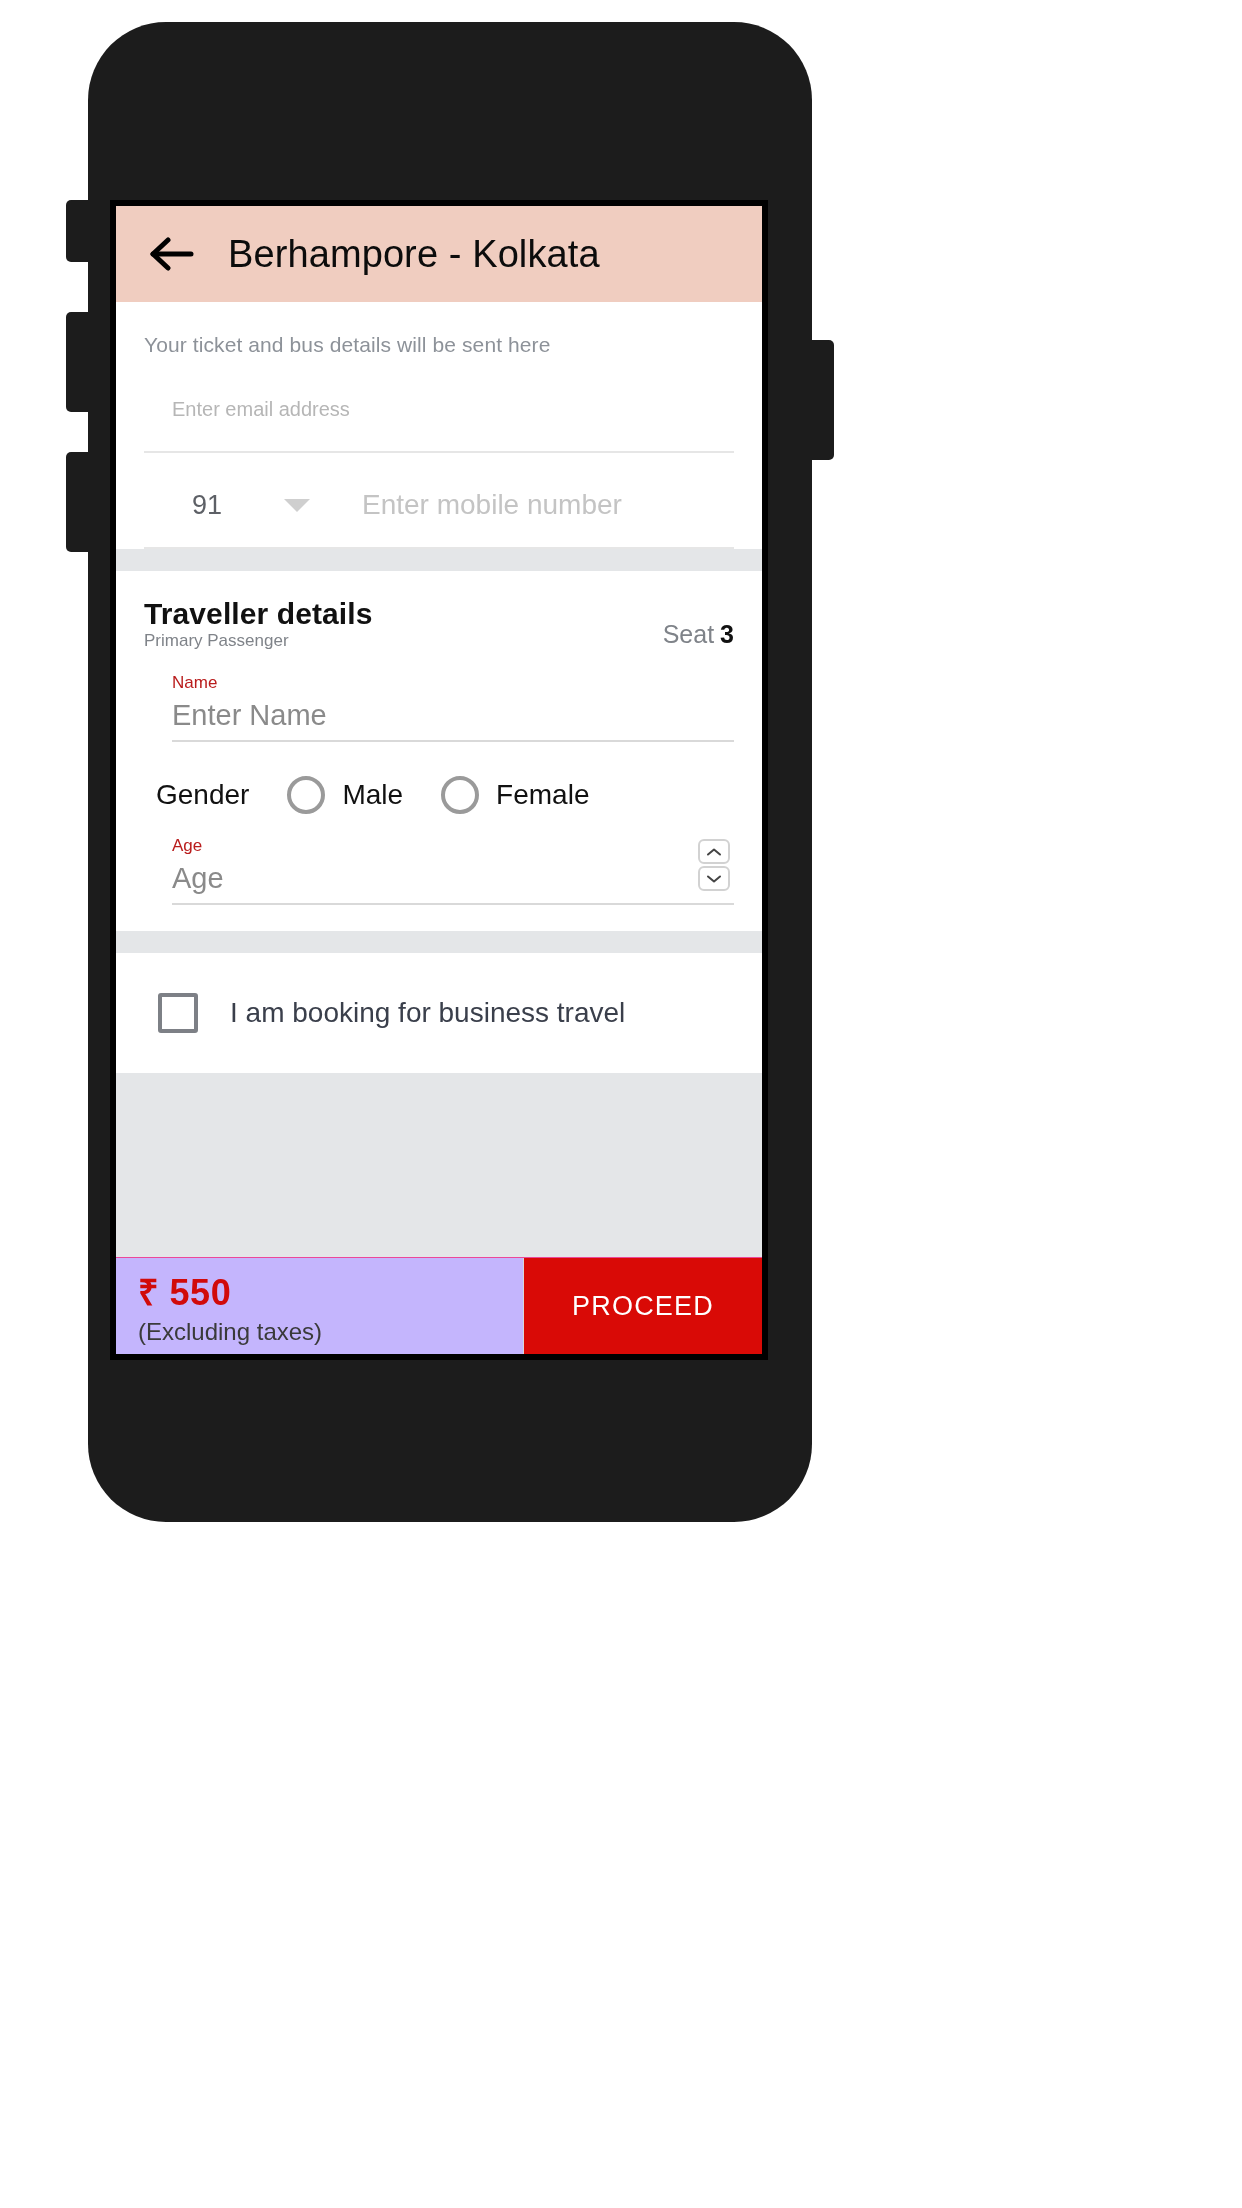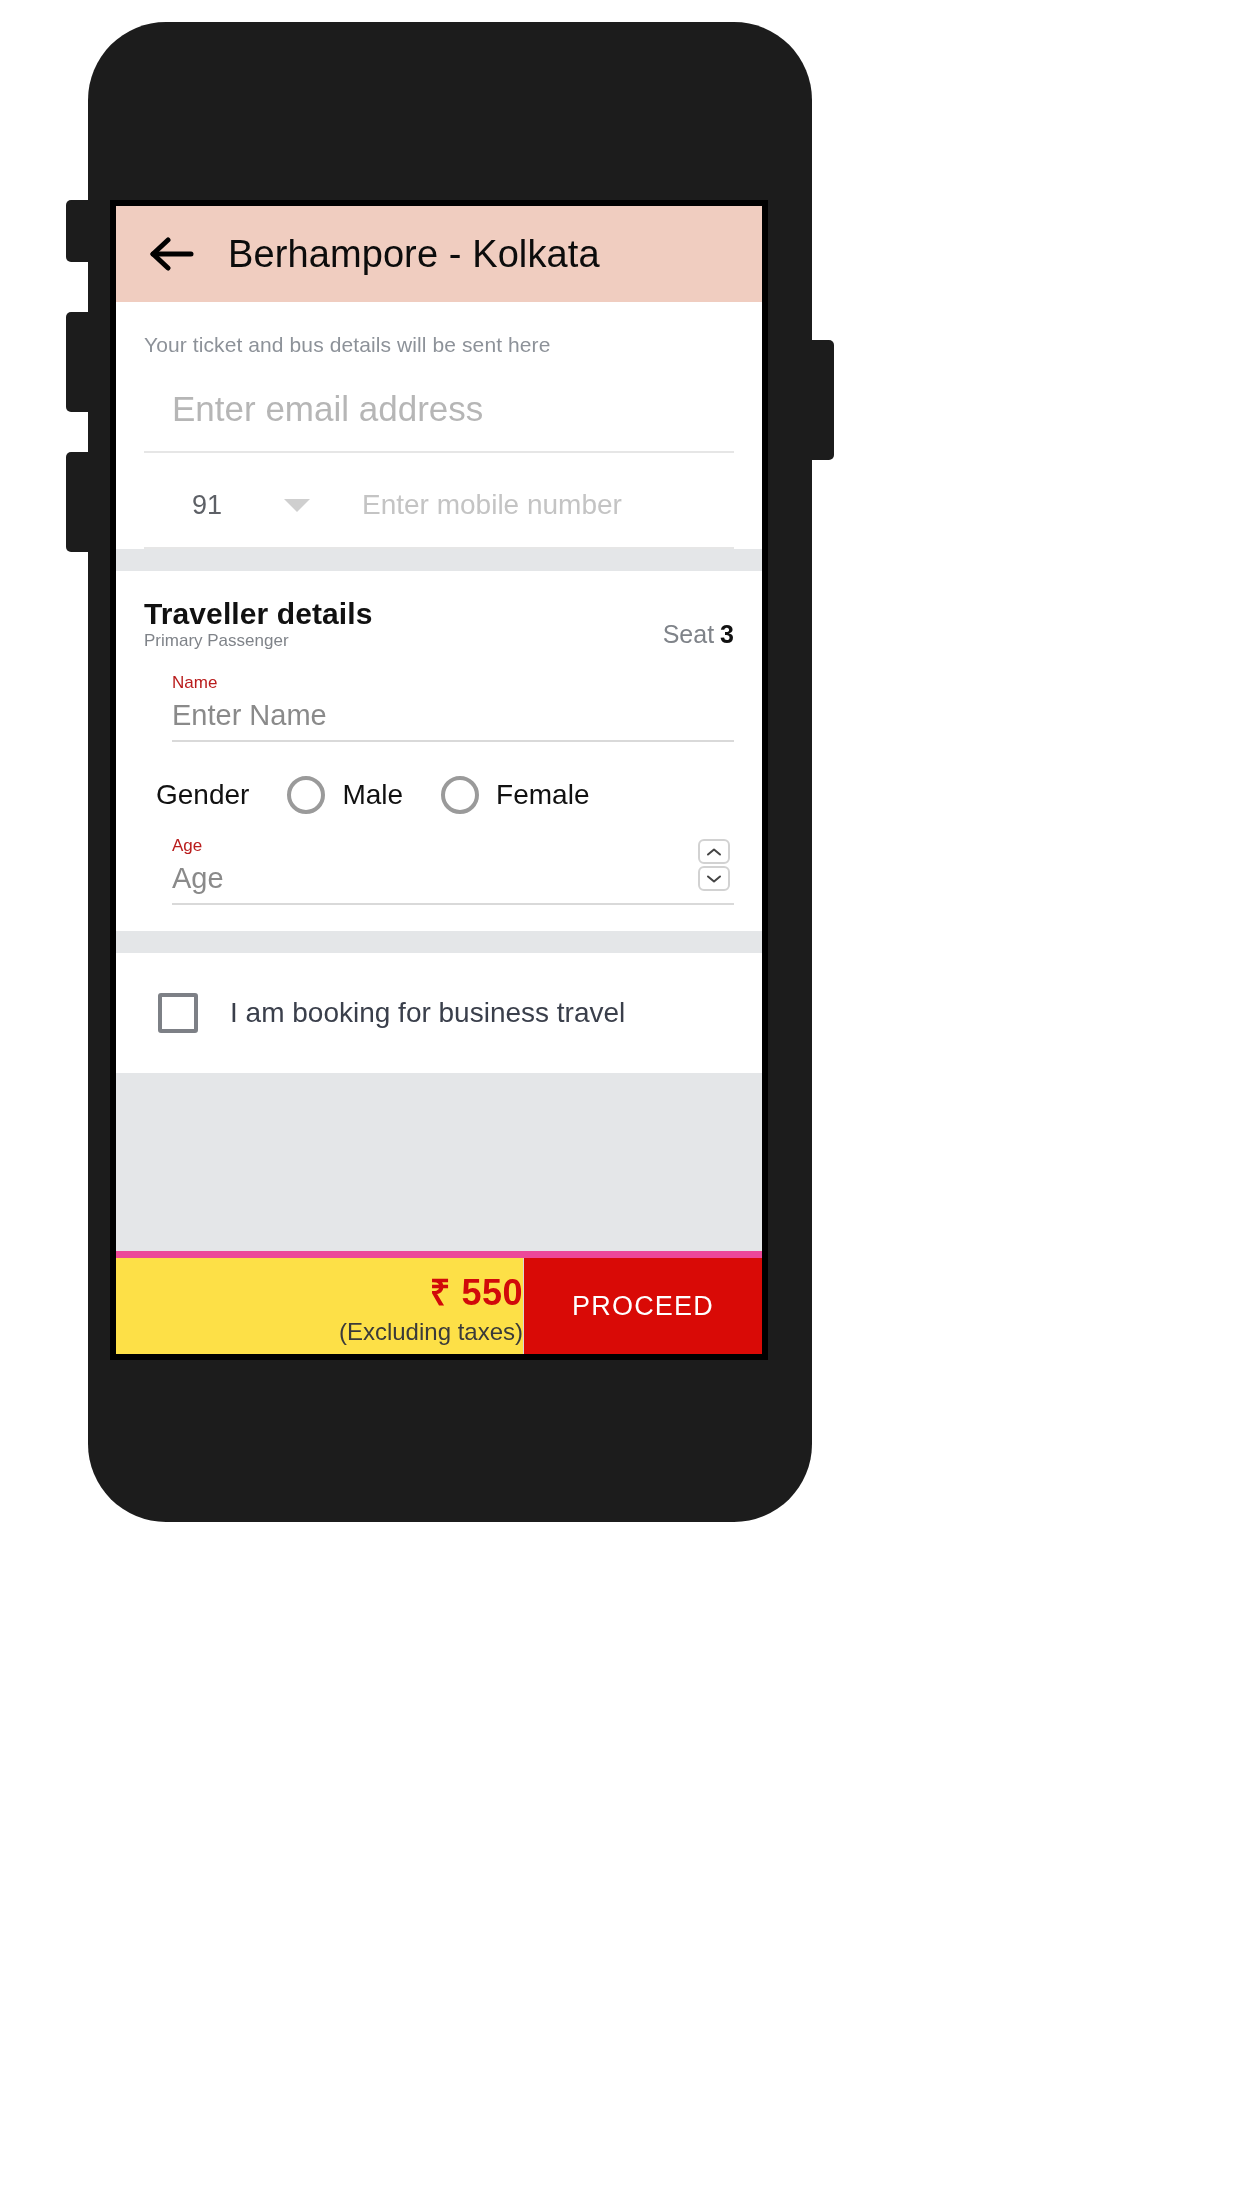--- a/index.html
+++ b/index.html
@@ -119,21 +119,21 @@
     letter-spacing: .1px;
   }
   .field-row {
     height: 84px;
     display: flex;
     align-items: center;
     border-bottom: 2px solid #e6e6e6;
     margin-top: 10px;
   }
   .placeholder {
-    font-size: 35px;
+    font-size: 20px;
     color: #b6b6b6;
     padding-left: 28px;
   }
   .ccode {
     font-size: 27px;
     color: #5d6066;
     padding-left: 48px;
     width: 86px;
   }
   .caret {
@@ -253,23 +253,22 @@
     margin-left: 32px;
   }
 
   .filler { flex: 1 1 auto; background: #e4e6e8; }
 
   
   .bottombar {
     flex: 0 0 96px;
     height: 96px;
     display: flex;
-    background: #fde047;
-    border-top: 7px solid #ec4899;
-    text-align: right;
+    background: #c4b5fd;
+    border-top: 1px solid #ec4899;
   }
   .price-box {
     flex: 1 1 auto;
     padding-left: 22px;
     display: flex;
     flex-direction: column;
     justify-content: center;
     border-right: 1px solid #d8d8d8;
   }
   .price {

